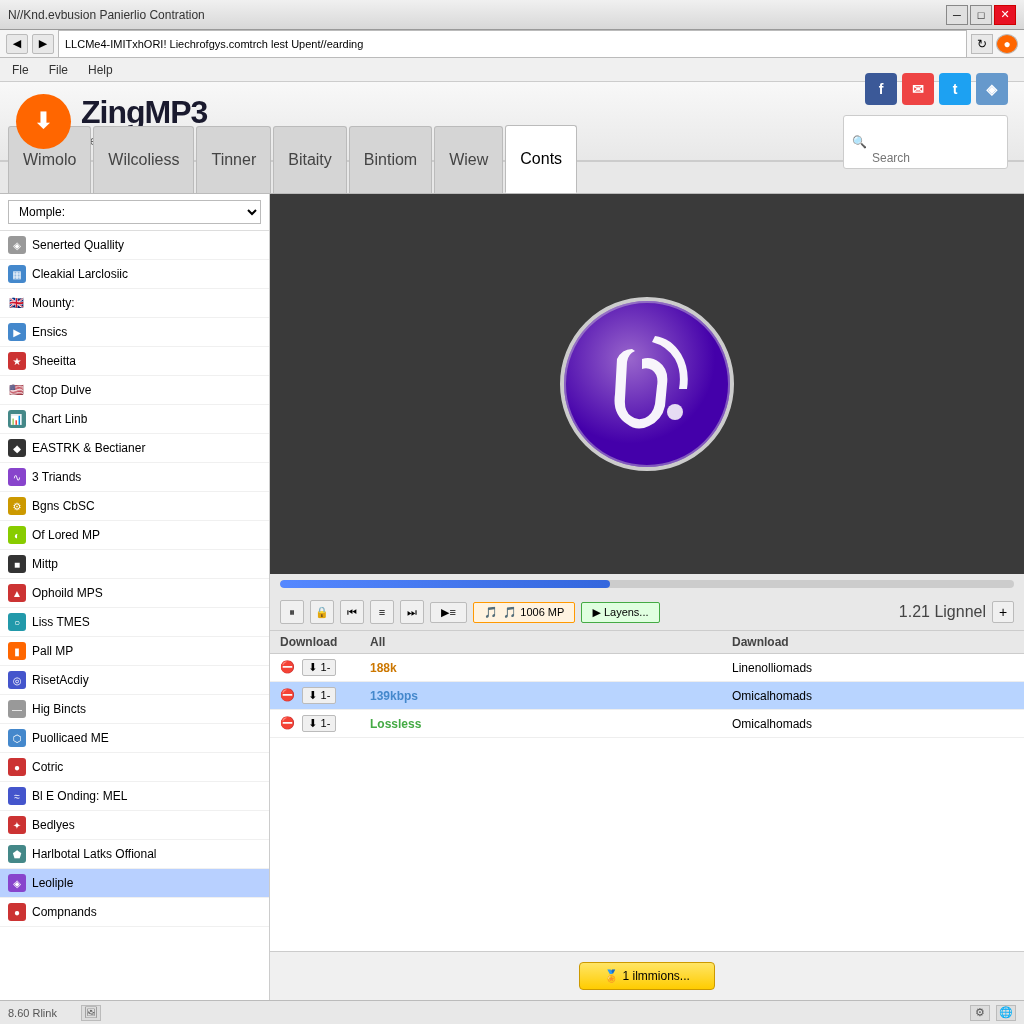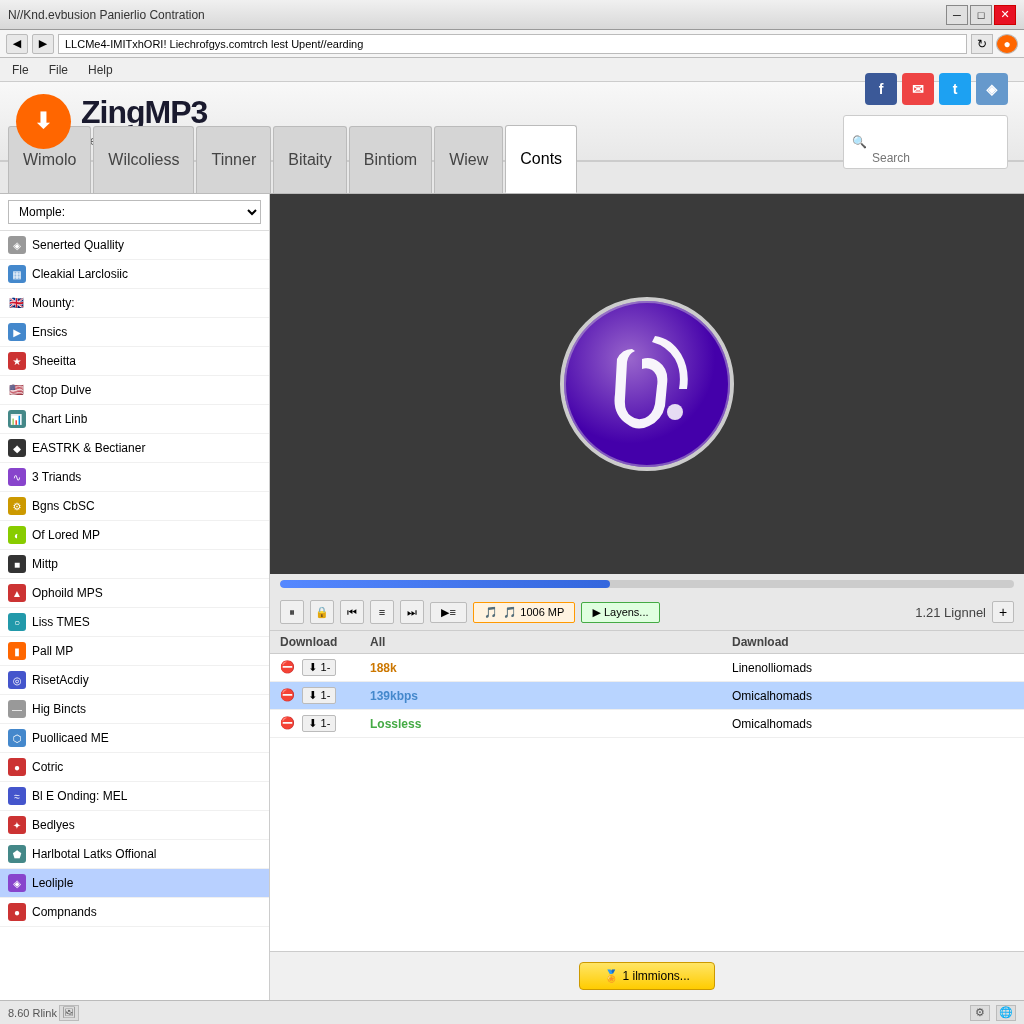--- a/index.html
+++ b/index.html
@@ -25,21 +25,21 @@
     .address-bar {
       background: #f5f5f5; border-bottom: 1px solid #bbb;
       display: flex; align-items: center; padding: 3px 6px; height: 28px; gap: 4px;
     }
     .nav-btn {
       width: 22px; height: 20px; border: 1px solid #bbb; background: #e8e8e8;
       cursor: pointer; display: flex; align-items: center; justify-content: center;
       font-size: 11px; border-radius: 2px;
     }
     .address-input {
-      flex: 1; height: 20px; border: 1px solid #bbb; padding: 0 6px;
+      flex: 1; height: 28px; border: 1px solid #bbb; padding: 0 6px;
       font-size: 11px; background: white;
     }
     .addr-right { display: flex; gap: 3px; }
     .addr-icon {
       width: 22px; height: 20px; border: 1px solid #bbb; background: #e8e8e8;
       display: flex; align-items: center; justify-content: center; cursor: pointer; font-size: 12px;
     }
 
     
     .menu-bar {
@@ -177,21 +177,21 @@
       font-size: 11px; border-radius: 2px;
     }
     .ctrl-big {
       padding: 3px 10px; border: 1px solid #bbb; background: #f0f0f0;
       cursor: pointer; display: flex; align-items: center; gap: 4px;
       font-size: 11px; border-radius: 2px;
     }
     .ctrl-orange { background: #fff3e0; border-color: #ff9900; }
     .ctrl-green { background: #e0ffe0; border-color: #44aa44; }
     .ctrl-spacer { flex: 1; }
-    .ctrl-label { font-size: 13px; color: #444; }
+    .ctrl-label { font-size: 16px; color: #444; }
     .ctrl-plus {
       width: 22px; height: 22px; border: 1px solid #bbb; background: #f0f0f0;
       cursor: pointer; display: flex; align-items: center; justify-content: center;
       font-size: 14px; border-radius: 2px;
     }
 
     
     .download-table { flex: 1; overflow-y: auto; background: white; }
     .table-header {
       display: grid; grid-template-columns: 90px 80px 1fr 1fr;
@@ -230,21 +230,21 @@
     .sidebar-list::-webkit-scrollbar { width: 12px; }
     .sidebar-list::-webkit-scrollbar-track { background: #f0f0f0; }
     .sidebar-list::-webkit-scrollbar-thumb { background: #bbb; border: 1px solid #aaa; }
 
     
     .status-bar {
       background: #e8e8e8; border-top: 1px solid #bbb;
       display: flex; align-items: center; justify-content: space-between;
       padding: 2px 8px; height: 24px; font-size: 11px; color: #555;
     }
-    .status-left { display: flex; align-items: center; gap: 2px; }
+    .status-left { display: flex; align-items: center; gap: 24px; }
     .status-right { display: flex; align-items: center; gap: 6px; }
     .status-icon {
       width: 20px; height: 16px; border: 1px solid #bbb; background: #ddd;
       display: flex; align-items: center; justify-content: center; cursor: pointer;
     }
   </style>
 </head>
 <body>
 
 <div class="title-bar">

